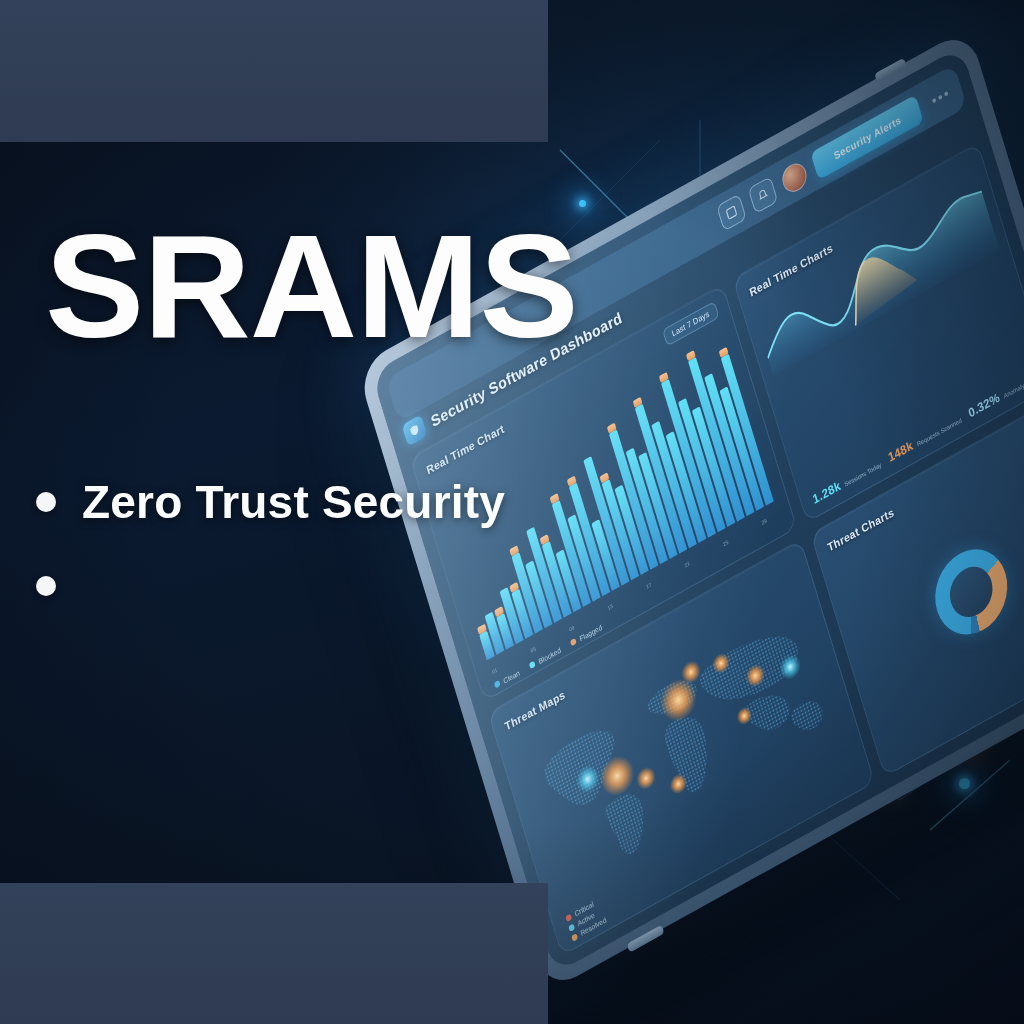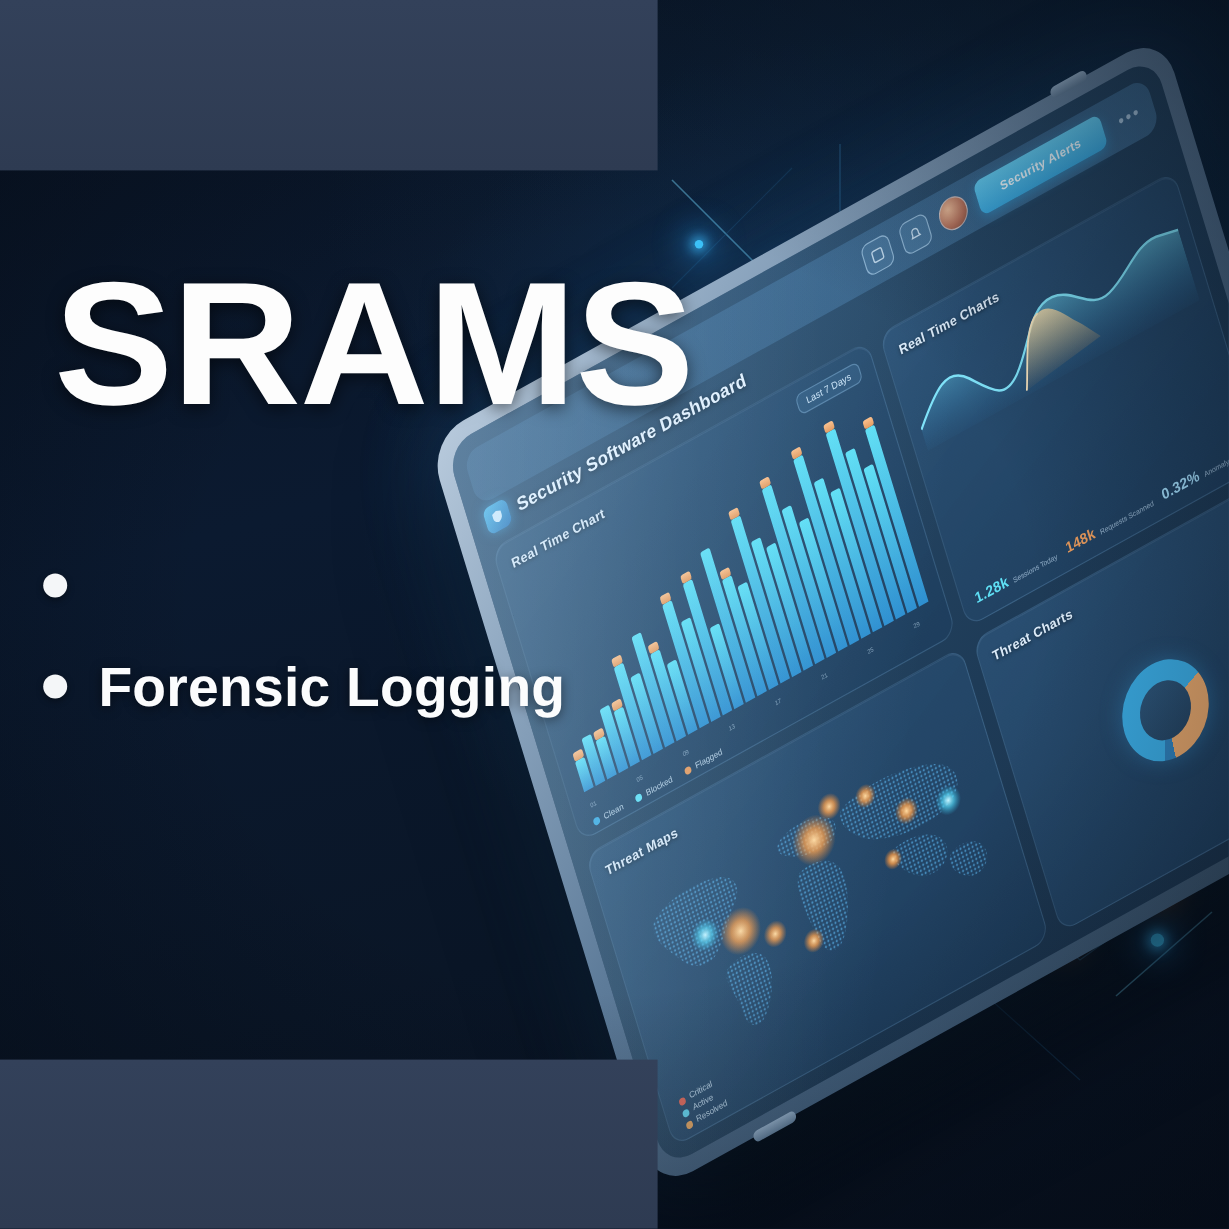--- a/index.html
+++ b/index.html
@@ -534,21 +534,21 @@
   <div class="vignette"></div>
 
   <div class="slate-band slate-top"></div>
   <div class="slate-band slate-bottom"></div>
 
   <div class="text-col">
     <div class="headline">SRAMS</div>
     <div class="bullets">
       <div class="bullet-row">
         <span class="bullet-dot"></span>
+        <span class="bullet-text">Zero Trust Security</span>
       </div>
       <div class="bullet-row">
         <span class="bullet-dot"></span>
-        <span class="bullet-text">Forensic Logging</span>
       </div>
     </div>
   </div>
 
 </div>
 
 </body></html>

